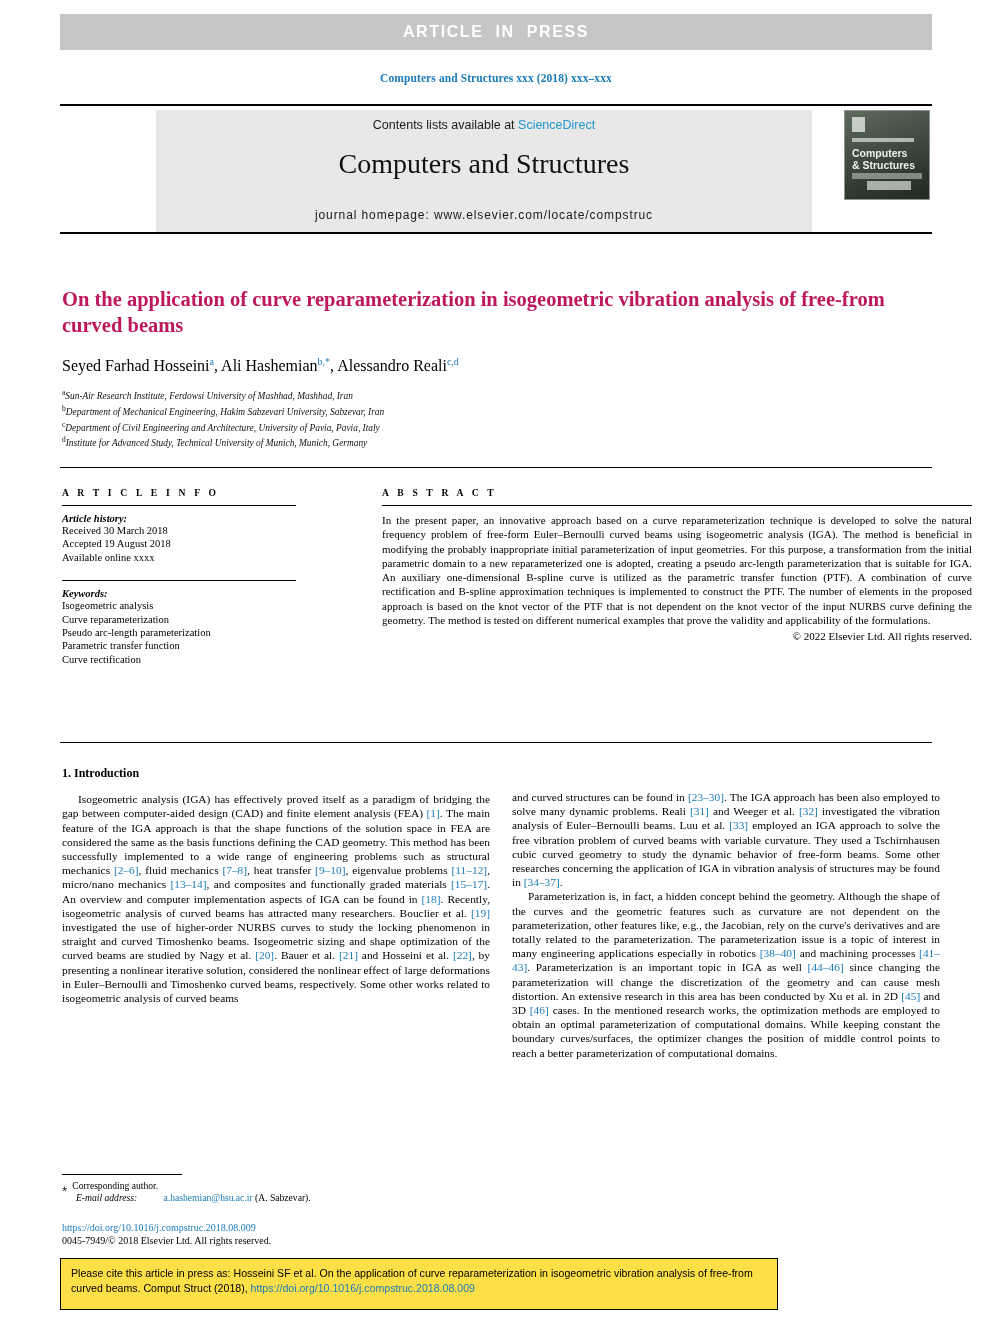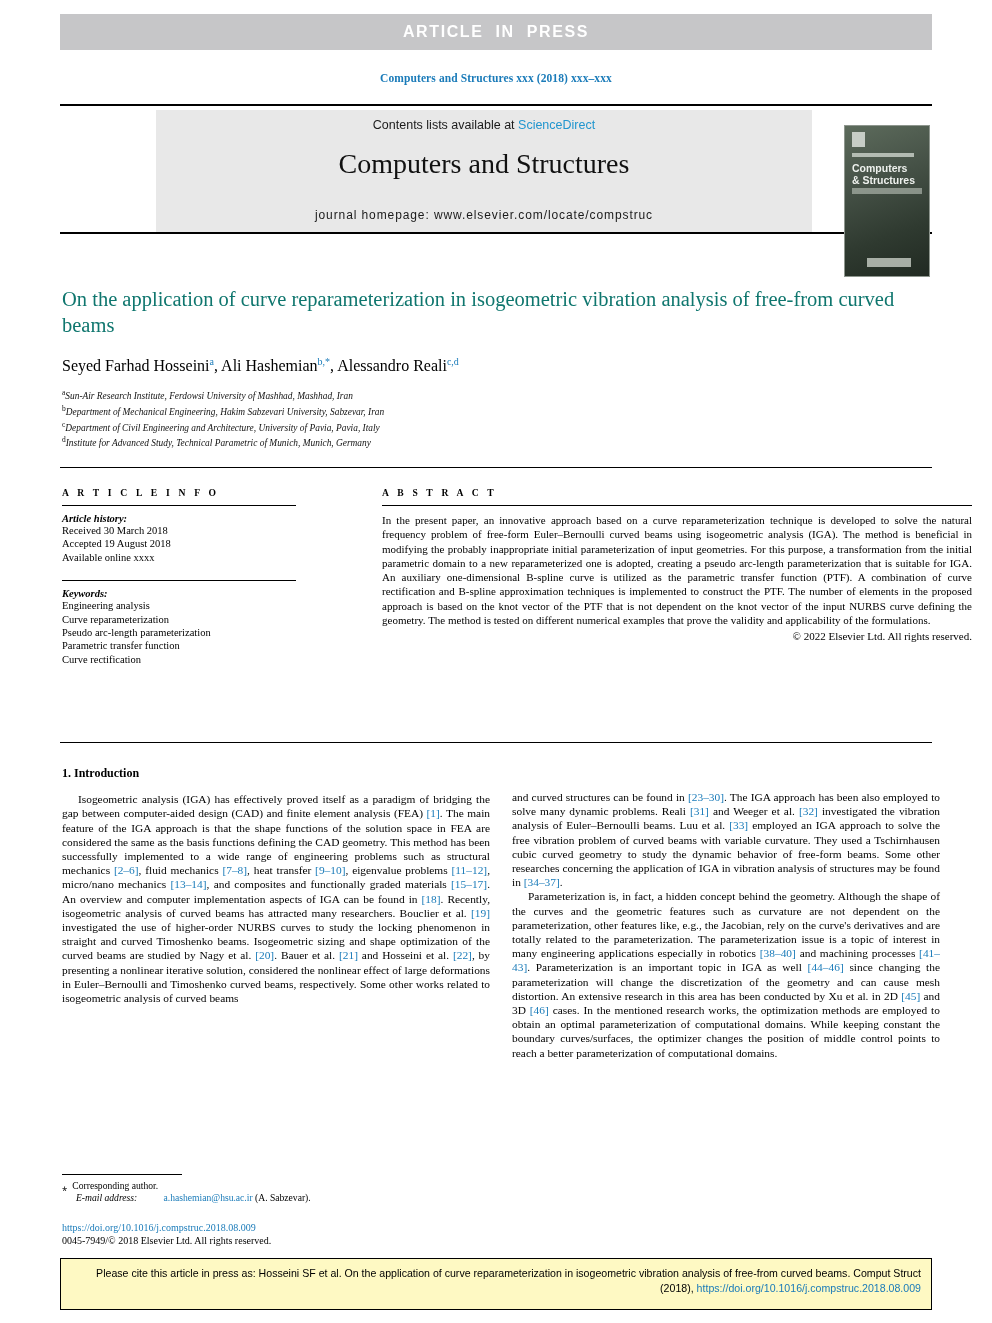--- a/index.html
+++ b/index.html
@@ -101,26 +101,25 @@
     bottom: 10px; left: 0; width: 100%;
     text-align: center;
     font-family: "Liberation Sans", sans-serif;
     font-size: 12px;
     letter-spacing: .9px;
     color: #1a1a1a;
   }
   .cover-thumb {
     position: absolute;
     right: 2px; top: 4px;
-    width: 86px; height: 152px;
+    width: 86px; height: 90px;
     background: linear-gradient(160deg,#5d6b5c 0%, #465247 35%, #2f3a30 70%, #212a22 100%);
     border: 1px solid #8e968e;
     box-sizing: border-box;
     overflow: hidden;
-    margin-top: 15px;
   }
   .cover-crest {
     position: absolute; left: 7px; top: 6px;
     width: 13px; height: 15px;
     background: #c7cdc6;
   }
   .cover-sub {
     position: absolute; left: 7px; top: 27px;
     width: 62px; height: 4px;
     background: rgba(214,220,212,.75);
@@ -144,23 +143,23 @@
     width: 44px; height: 9px;
     background: rgba(222,228,220,.7);
   }
 
   
   .title-block { position: absolute; left: 62px; top: 286px; width: 870px; }
   .paper-title {
     font-family: "Liberation Serif", serif;
     font-size: 20.5px;
     line-height: 26px;
-    color: #0f766e;
+    color: #be185d;
     margin: 0 0 18px 0;
-    font-weight: normal;
+    font-weight: bold;
   }
   .authors {
     font-family: "Liberation Serif", serif;
     font-size: 16px;
     color: #000;
     margin-bottom: 12px;
   }
   .authors sup { color: #1a7bb9; font-size: 10px; }
   .affils {
     font-family: "Liberation Serif", serif;
@@ -252,25 +251,24 @@
     position: absolute; left: 62px; top: 1221px; width: 440px;
     font-family: "Liberation Serif", serif;
     font-size: 10px; line-height: 13px;
   }
   .doiblock .doi { color: #1a7bb9; }
 
   
   .cite-box {
     position: absolute;
     left: 60px; top: 1258px;
-    width: 872px; height: 52px;
-    background: #fef9c3;
+    width: 718px; height: 52px;
+    background: #fde047;
     border: 1.4px solid #000;
     box-sizing: border-box;
-    text-align: right;
   }
   .cite-text {
     position: absolute;
     left: 10px; right: 10px; top: 7px;
     font-family: "Liberation Sans", sans-serif;
     font-size: 10.6px;
     line-height: 15px;
     color: #000;
   }
   .cite-text .doi { color: #1a7bb9; }
@@ -305,36 +303,36 @@
   </div>
 </div>
 
 <div class="title-block">
   <h1 class="paper-title">On the application of curve reparameterization in isogeometric vibration analysis of free-from curved beams</h1>
   <div class="authors">Seyed Farhad Hosseini<sup>a</sup>, Ali Hashemian<sup>b,*</sup>, Alessandro Reali<sup>c,d</sup></div>
   <div class="affils">
     <div><sup>a</sup><span>Sun-Air Research Institute, Ferdowsi University of Mashhad, Mashhad, Iran</span></div>
     <div><sup>b</sup><span>Department of Mechanical Engineering, Hakim Sabzevari University, Sabzevar, Iran</span></div>
     <div><sup>c</sup><span>Department of Civil Engineering and Architecture, University of Pavia, Pavia, Italy</span></div>
-    <div><sup>d</sup><span>Institute for Advanced Study, Technical Parametric of Munich, Munich, Germany</span></div>
+    <div><sup>d</sup><span>Institute for Advanced Study, Technical University of Munich, Munich, Germany</span></div>
   </div>
 </div>
 
 <div class="rule-full" style="top:467px"></div>
 
 <div class="col-info">
   <div class="sechead">A R T I C L E   I N F O</div>
   <div class="thinrule"></div>
   <div class="info-label">Article history:</div>
   <div class="info-line">Received 30 March 2018</div>
   <div class="info-line">Accepted 19 August 2018</div>
   <div class="info-line">Available online xxxx</div>
   <div class="thinrule" style="margin-top:16px"></div>
   <div class="info-label">Keywords:</div>
-  <div class="info-line">Engineering analysis</div>
+  <div class="info-line">Isogeometric analysis</div>
   <div class="info-line">Curve reparameterization</div>
   <div class="info-line">Pseudo arc-length parameterization</div>
   <div class="info-line">Parametric transfer function</div>
   <div class="info-line">Curve rectification</div>
 </div>
 
 <div class="col-abs">
   <div class="sechead">A B S T R A C T</div>
   <div class="thinrule"></div>
   <div class="abs-text">In the present paper, an innovative approach based on a curve reparameterization technique is developed to solve the natural frequency problem of free-form Euler–Bernoulli curved beams using isogeometric analysis (IGA). The method is beneficial in modifying the probably inappropriate initial parameterization of input geometries. For this purpose, a transformation from the initial parametric domain to a new reparameterized one is adopted, creating a pseudo arc-length parameterization that is suitable for IGA. An auxiliary one-dimensional B-spline curve is utilized as the parametric transfer function (PTF). A combination of curve rectification and B-spline approximation techniques is implemented to construct the PTF. The number of elements in the proposed approach is based on the knot vector of the PTF that is not dependent on the knot vector of the input NURBS curve defining the geometry. The method is tested on different numerical examples that prove the validity and applicability of the formulations.</div>

